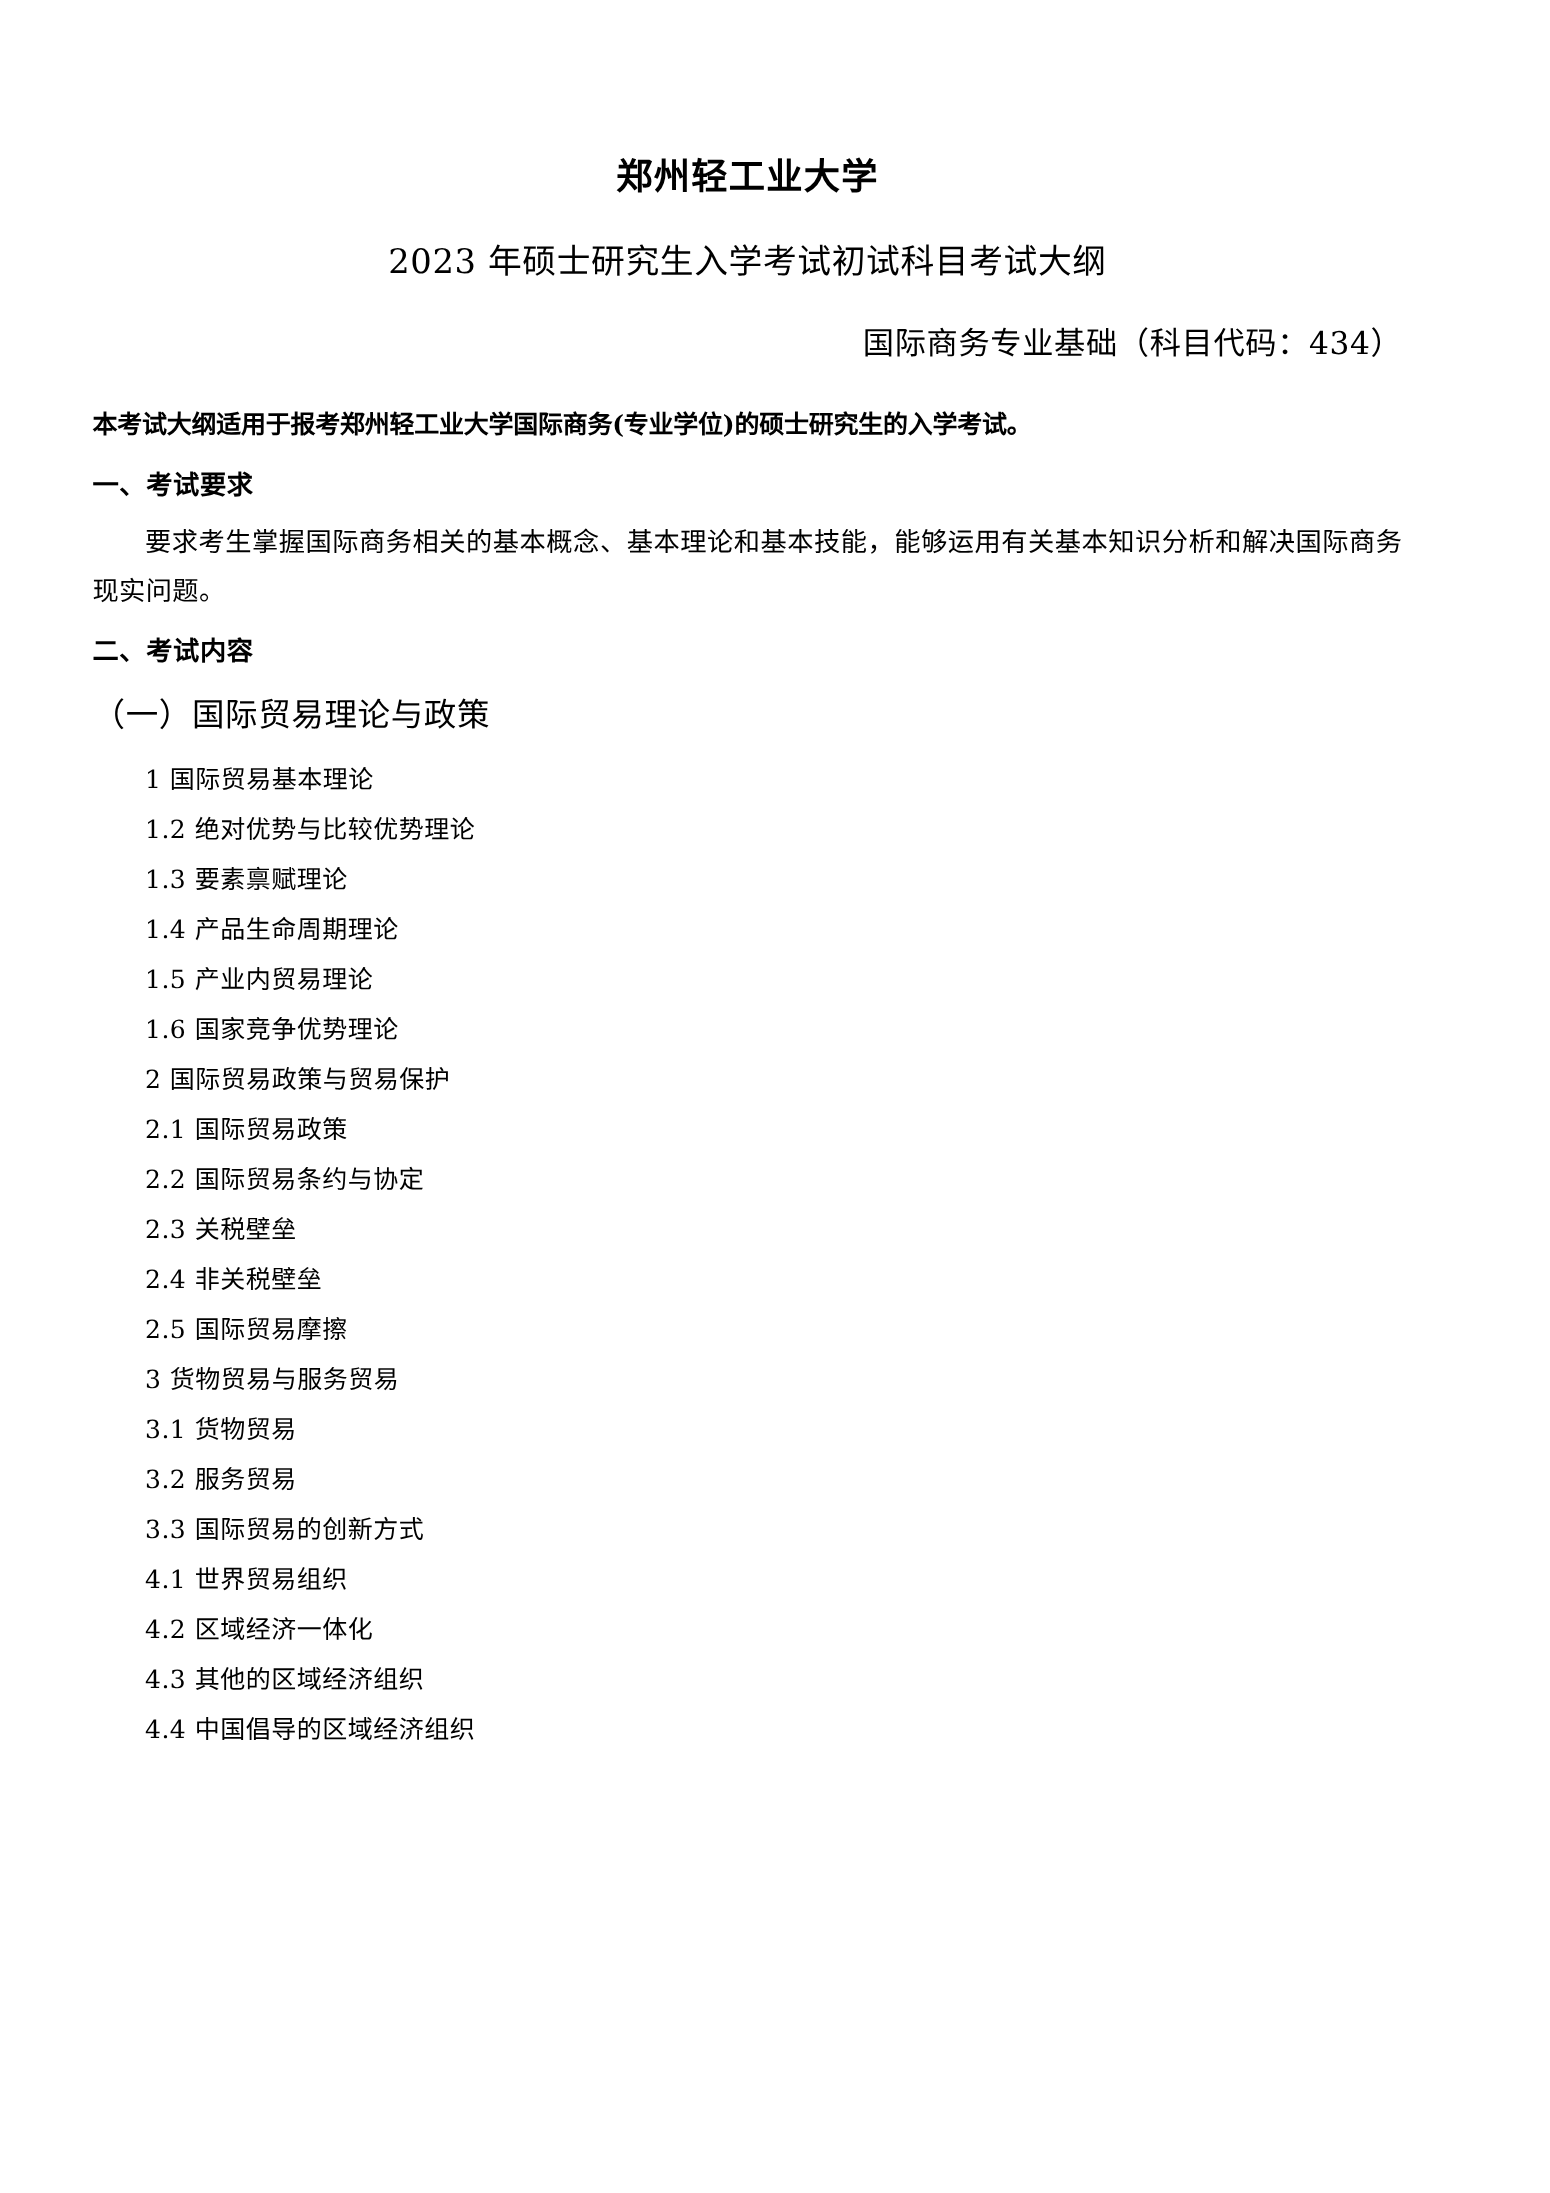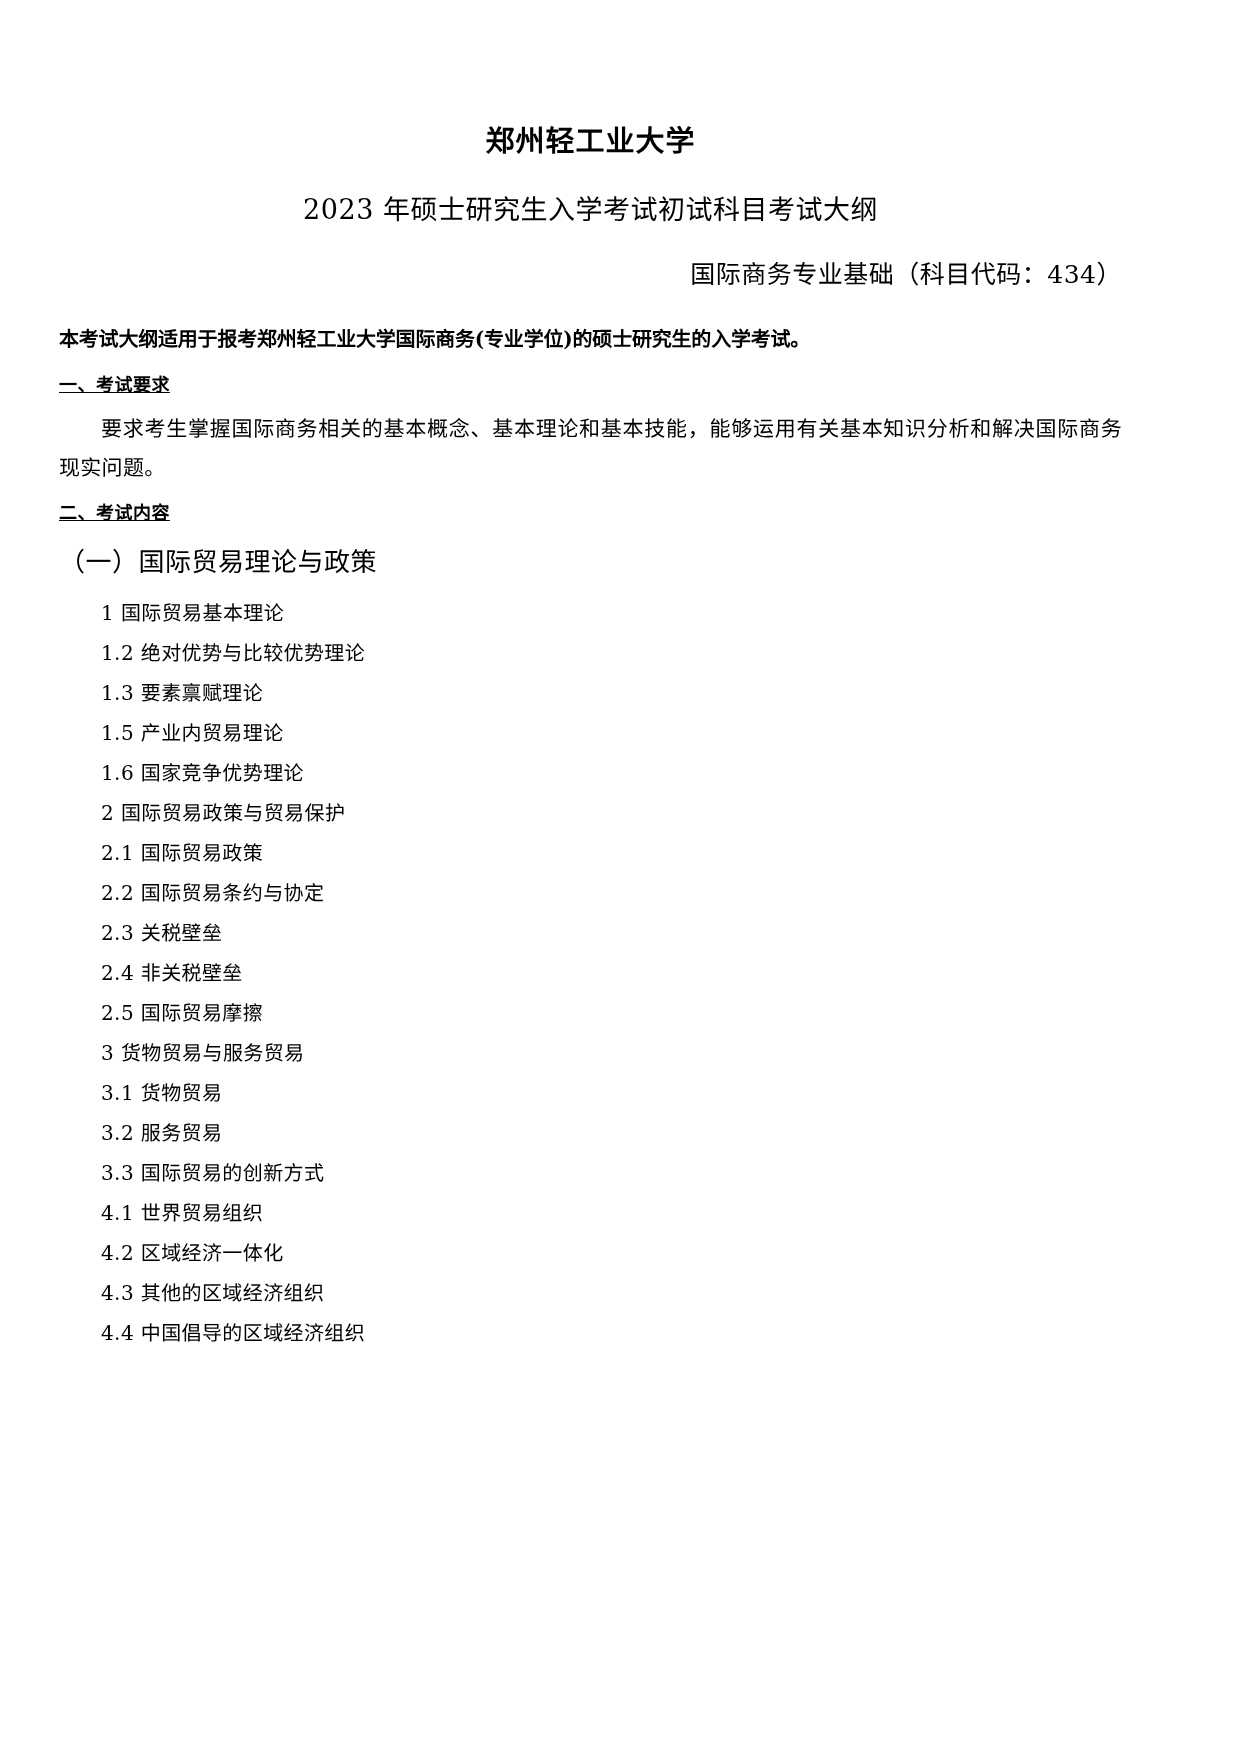--- a/index.html
+++ b/index.html
@@ -11,21 +11,21 @@
   body {
     font-family: "DejaVu Serif", "Liberation Serif", serif;
     color: #000000;
   }
   .page {
     width: 1240px;
     height: 1434px;
     margin: 0 auto;
     background: #ffffff;
     box-sizing: border-box;
-    padding: 120px 118px 60px 59px;
+    padding: 120px 118px 60px 74px;
     position: relative;
     overflow: hidden;
   }
   .doc-title {
     text-align: center;
     font-size: 29px;
     font-weight: 700;
     letter-spacing: 1px;
     line-height: 1.5;
     margin: 0 0 26px 0;
@@ -48,26 +48,25 @@
   }
   .intro {
     font-size: 20px;
     font-weight: 700;
     line-height: 1.7;
     margin: 0 0 14px 0;
     text-align: justify;
     letter-spacing: -0.2px;
   }
   .section-heading {
-    font-size: 18px;
+    font-size: 21px;
     font-weight: 700;
     line-height: 1.7;
     margin: 10px 0 10px 0;
     letter-spacing: 0.5px;
-    text-decoration: underline;
   }
   .body-para {
     font-size: 21px;
     line-height: 1.85;
     margin: 0 0 8px 0;
     text-indent: 42px;
     text-align: justify;
     letter-spacing: 0.3px;
   }
   .sub-heading {
@@ -108,20 +107,21 @@
   <p class="body-para">要求考生掌握国际商务相关的基本概念、基本理论和基本技能，能够运用有关基本知识分析和解决国际商务现实问题。</p>
 
   <h4 class="section-heading">二、考试内容</h4>
 
   <h5 class="sub-heading">（一）国际贸易理论与政策</h5>
 
   <ul class="outline">
     <li class="outline-item">1 国际贸易基本理论</li>
     <li class="outline-item">1.2 绝对优势与比较优势理论</li>
     <li class="outline-item">1.3 要素禀赋理论</li>
+    <li class="outline-item">1.4 产品生命周期理论</li>
     <li class="outline-item">1.5 产业内贸易理论</li>
     <li class="outline-item">1.6 国家竞争优势理论</li>
     <li class="outline-item">2 国际贸易政策与贸易保护</li>
     <li class="outline-item">2.1 国际贸易政策</li>
     <li class="outline-item">2.2 国际贸易条约与协定</li>
     <li class="outline-item">2.3 关税壁垒</li>
     <li class="outline-item">2.4 非关税壁垒</li>
     <li class="outline-item">2.5 国际贸易摩擦</li>
     <li class="outline-item">3 货物贸易与服务贸易</li>
     <li class="outline-item">3.1 货物贸易</li>

